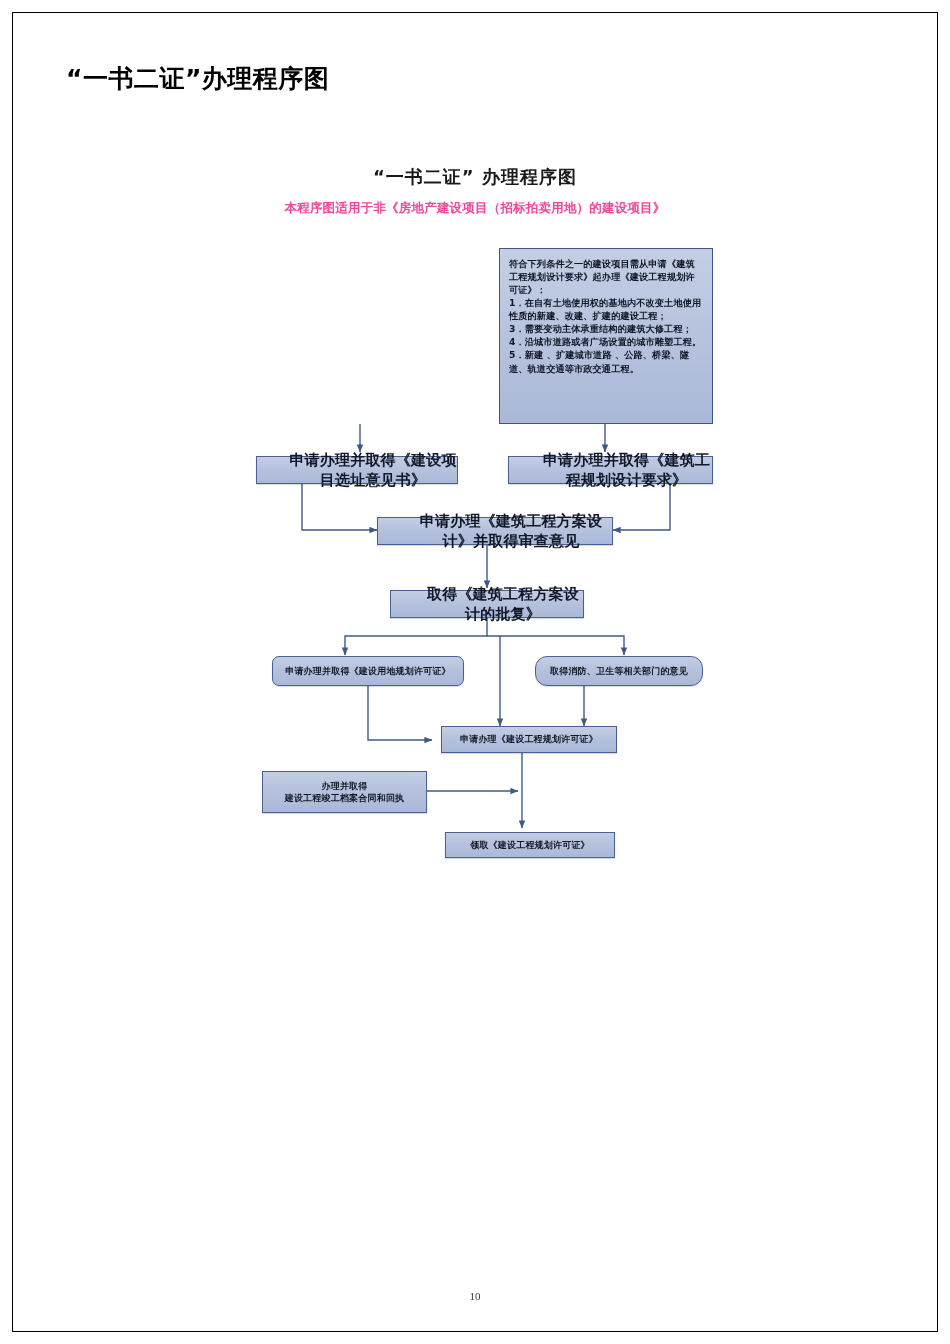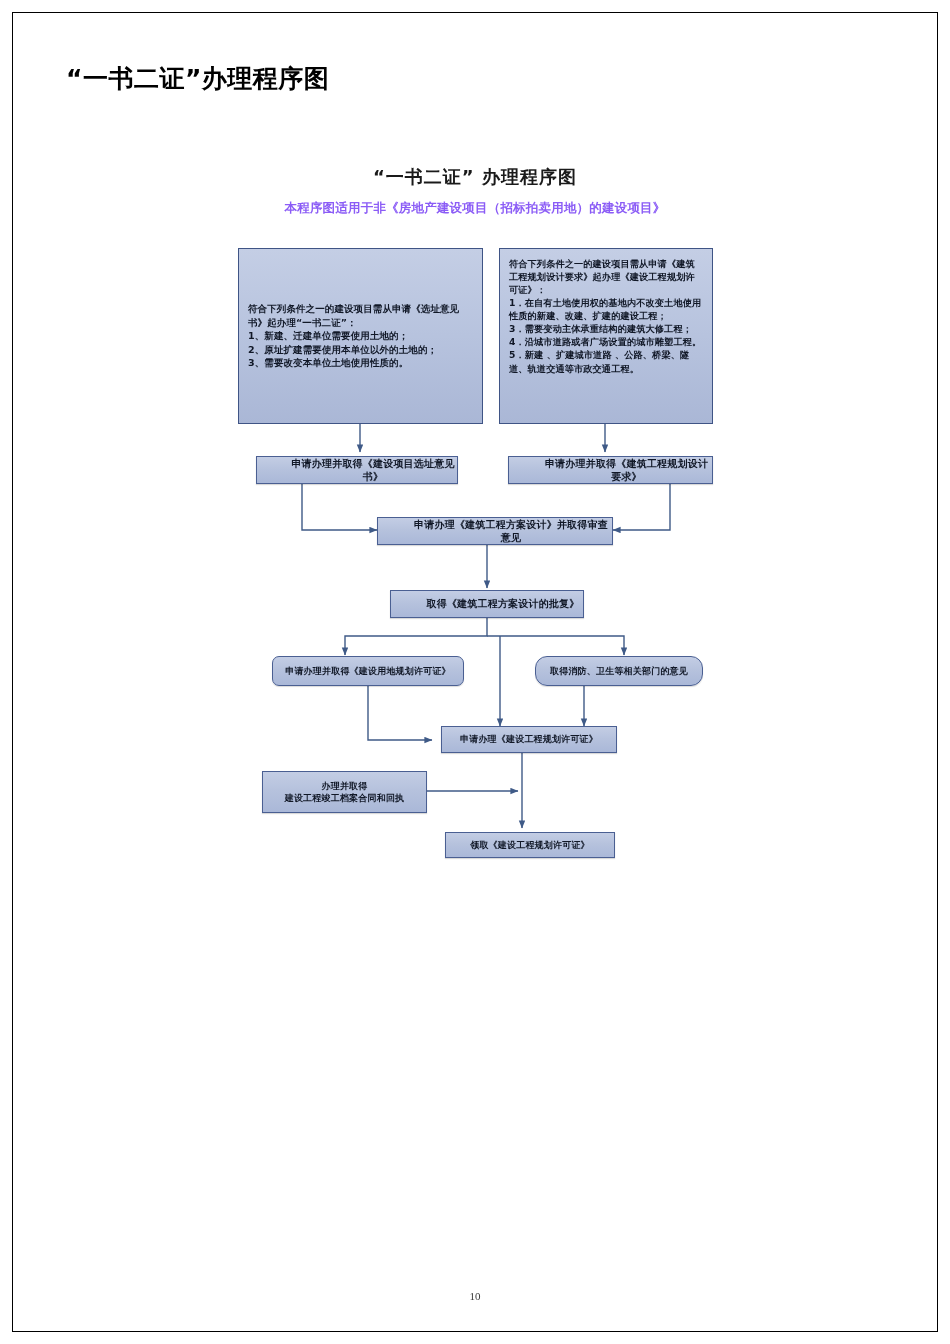--- a/index.html
+++ b/index.html
@@ -45,21 +45,21 @@
     letter-spacing: 1px;
   }
   .chart-subtitle {
     position: absolute;
     left: 0;
     top: 200px;
     width: 950px;
     text-align: center;
     font-size: 12.5px;
     font-weight: bold;
-    color: #8b5cf6;
+    color: #ec4899;
     letter-spacing: 0.2px;
   }
   .diagram {
     position: absolute;
     left: 0;
     top: 0;
     width: 950px;
     height: 1344px;
     padding-left: 24px;
   }
@@ -88,21 +88,21 @@
     line-height: 1.42;
   }
   .cond-box.left-cond {
     display: flex;
     flex-direction: column;
     justify-content: center;
   }
   .cond-line { font-size: 9.5px; letter-spacing: 0.1px; }
   .cond-item { font-size: 9.5px; letter-spacing: 0.1px; text-indent: 0; }
   .right-cond .cond-line, .right-cond .cond-item { font-size: 9.2px; }
-  .proc-label { font-size: 10px; letter-spacing: 0.2px; margin-left: 32px; }
+  .proc-label { font-size: 15px; letter-spacing: 0.2px; margin-left: 32px; }
   .proc-label-sm { font-size: 9px; letter-spacing: 0.2px; }
   svg.connectors {
     position: absolute;
     left: 0; top: 0;
     width: 950px; height: 1344px;
     pointer-events: none;
   }
   .page-number {
     position: absolute;
     left: 0;
@@ -154,26 +154,20 @@
       <path d="M368,686 L368,740 L432,740" marker-end="url(#arrow)"></path>
 
       <line x1="584" y1="686" x2="584" y2="726" marker-end="url(#arrow)"></line>
 
       <line x1="522" y1="753" x2="522" y2="828" marker-end="url(#arrow)"></line>
 
       <line x1="427" y1="791" x2="518" y2="791" marker-end="url(#arrow)"></line>
     </g>
   </svg>
 
-  <div class="cond-box left-cond" style="left:238px; top:248px; width:245px; height:176px;">
-    <div class="cond-line">符合下列条件之一的建设项目需从申请《选址意见书》起办理“一书二证”：</div>
-    <div class="cond-item">1、新建、迁建单位需要使用土地的；</div>
-    <div class="cond-item">2、原址扩建需要使用本单位以外的土地的；</div>
-    <div class="cond-item">3、需要改变本单位土地使用性质的。</div>
-  </div>
 
   <div class="cond-box right-cond" style="left:499px; top:248px; width:214px; height:176px;">
     <div class="cond-line">符合下列条件之一的建设项目需从申请《建筑工程规划设计要求》起办理《建设工程规划许可证》：</div>
     <div class="cond-item">1．在自有土地使用权的基地内不改变土地使用性质的新建、改建、扩建的建设工程；</div>
     <div class="cond-item">3．需要变动主体承重结构的建筑大修工程；</div>
     <div class="cond-item">4．沿城市道路或者广场设置的城市雕塑工程。</div>
     <div class="cond-item">5．新建 、扩建城市道路 、公路、桥梁、隧道、轨道交通等市政交通工程。</div>
   </div>
 
   <div class="node" style="left:256px; top:456px; width:202px; height:28px;">

